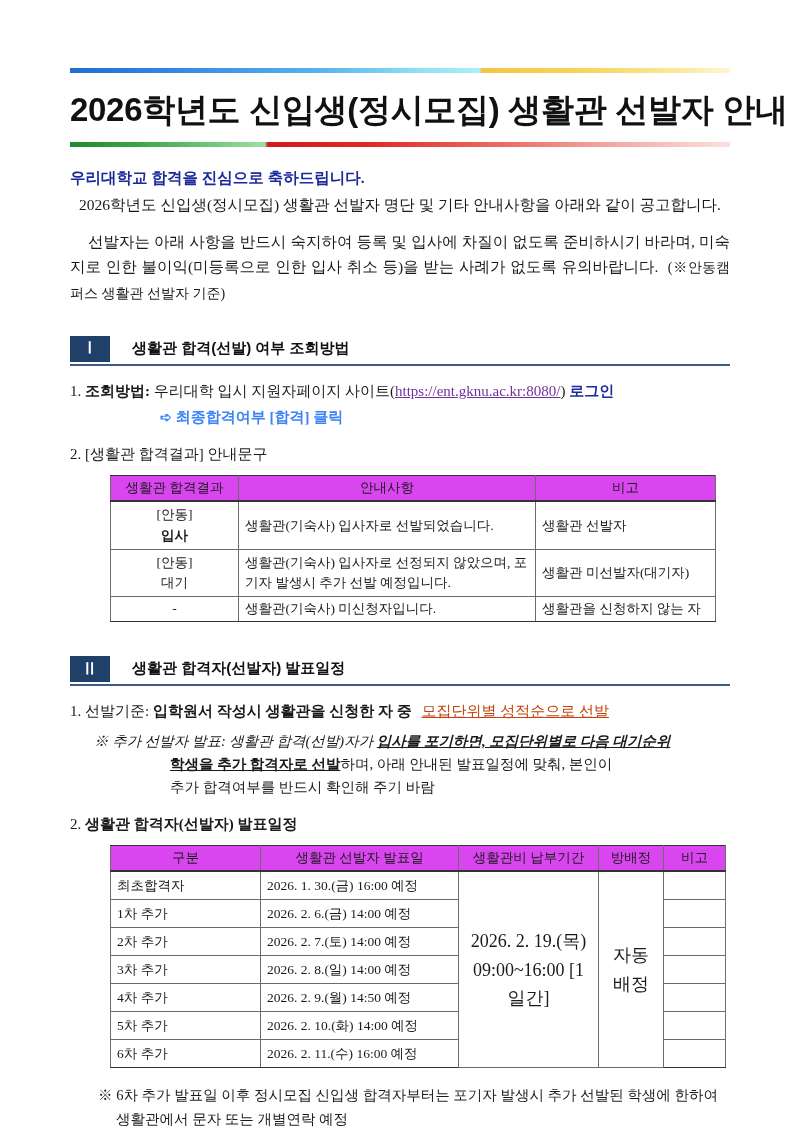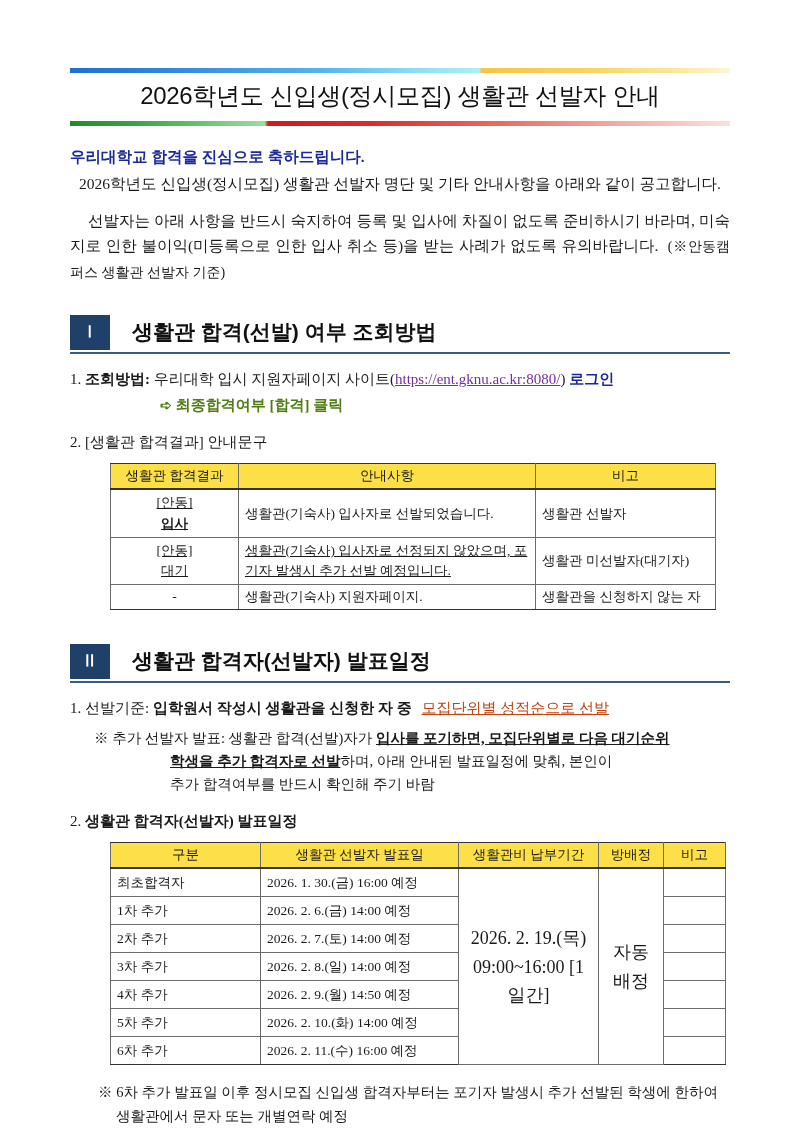--- a/index.html
+++ b/index.html
@@ -39,25 +39,25 @@
         #8fe0f5 53%,
         #a9f0f7 62%,
         #f5c542 62.4%,
         #f8d45a 78%,
         #faeaa0 93%,
         #fdf6d5 100%);
   }
   .title-text {
     text-align: center;
     font-family: "Liberation Sans", "DejaVu Sans", sans-serif;
-    font-weight: normal;
-    font-size: 24px;
+    font-weight: bold;
+    font-size: 33px;
     letter-spacing: -0.3px;
     color: #111111;
-    padding: 7px 0 9px 0;
+    padding: 15px 0 9px 0;
     white-space: nowrap;
   }
   .rule-bottom {
     height: 5px;
     width: 100%;
     background: linear-gradient(to right,
         #1e8b2a 0%,
         #3ba347 10%,
         #74c97e 22%,
         #9fdca6 29.5%,
@@ -106,21 +106,21 @@
     font-size: 16px;
     display: flex;
     align-items: center;
     justify-content: center;
     margin-bottom: 2px;
     letter-spacing: 0.5px;
   }
   .sec-title {
     font-family: "Liberation Sans", "DejaVu Sans", sans-serif;
     font-weight: bold;
-    font-size: 21px;
+    font-size: 15px;
     color: #111111;
     padding: 3px 0 6px 22px;
     white-space: nowrap;
   }
 
   
   .block {
     margin: 0 70px;
     width: 660px;
     font-size: 15px;
@@ -132,68 +132,68 @@
   .bold { font-weight: bold; }
   .link {
     color: #7030a0;
   }
   .blue-bold { color: #1b2a9b; font-weight: bold; }
   .blue-ul { color: #c2410c; font-weight: normal; text-decoration: underline; margin-left: 6px; }
   .ul-black { text-decoration: underline; font-weight: bold; }
   .sub-arrow {
     margin-top: 3px;
     padding-left: 90px;
-    color: #4d7c0f;
+    color: #3b82f6;
     font-weight: bold;
     font-size: 15px;
   }
   .arrow-glyph { font-size: 14px; margin-right: 4px; }
   .note {
     margin-top: 6px;
     padding-left: 24px;
     line-height: 1.6;
     font-size: 14.5px;
   }
   .note .hang { display: block; padding-left: 76px; text-indent: 0; }
-  .note .first-line { display: block; text-indent: 0; }
+  .note .first-line { display: block; text-indent: 0; font-style: italic; }
 
   
   .tbl-wrap { margin: 9px 0 0 40px; }
   table.doc {
     border-collapse: collapse;
     font-size: 13.5px;
     table-layout: fixed;
   }
   table.doc th, table.doc td {
     border: 1px solid #6b6b6b;
     padding: 3px 6px;
     vertical-align: middle;
   }
   table.doc thead th {
-    background: #fde047;
+    background: #d946ef;
     font-weight: normal;
     text-align: center;
     border-bottom: 2.5px double #333;
     border-top: 1.6px solid #333;
     padding: 3px 4px;
   }
   table.doc tbody tr:last-child td { border-bottom: 1.6px solid #333; }
   .c-center { text-align: center; }
   .c-left { text-align: left; }
   .t1 { width: 605px; }
   .t1 .col-a { width: 128px; }
   .t1 .col-b { width: 297px; }
   .t1 .col-c { width: 180px; }
   .t2 { width: 615px; }
   .t2 .col-1 { width: 150px; }
   .t2 .col-2 { width: 198px; }
   .t2 .col-3 { width: 140px; }
   .t2 .col-4 { width: 65px; }
   .t2 .col-5 { width: 62px; }
-  .tall { line-height: 1.5; text-decoration: underline; }
+  .tall { line-height: 1.5; }
   .t2 td { height: 21px; }
   .merge-cell { font-size: 18px; line-height: 1.6; }
   .footnote {
     margin: 16px 0 0 28px;
     font-size: 14.5px;
     line-height: 1.6;
     width: 640px;
   }
   .footnote .cont { display: block; padding-left: 18px; }
 </style>
@@ -262,21 +262,21 @@
           <tr>
             <td class="c-center tall">
               <span>[안동]</span><br>
               <span>대기</span>
             </td>
             <td class="c-left tall">생활관(기숙사) 입사자로 선정되지 않았으며, 포기자 발생시 추가 선발 예정입니다.</td>
             <td class="c-left">생활관 미선발자(대기자)</td>
           </tr>
           <tr>
             <td class="c-center">-</td>
-            <td class="c-left">생활관(기숙사) 지원자페이지.</td>
+            <td class="c-left">생활관(기숙사) 미신청자입니다.</td>
             <td class="c-left">생활관을 신청하지 않는 자</td>
           </tr>
         </tbody>
       </table>
     </div>
   </div>
 
   <div class="section-head" style="margin-top:34px;">
     <div class="sec-badge">Ⅱ</div>
     <div class="sec-title">생활관 합격자(선발자) 발표일정</div>

